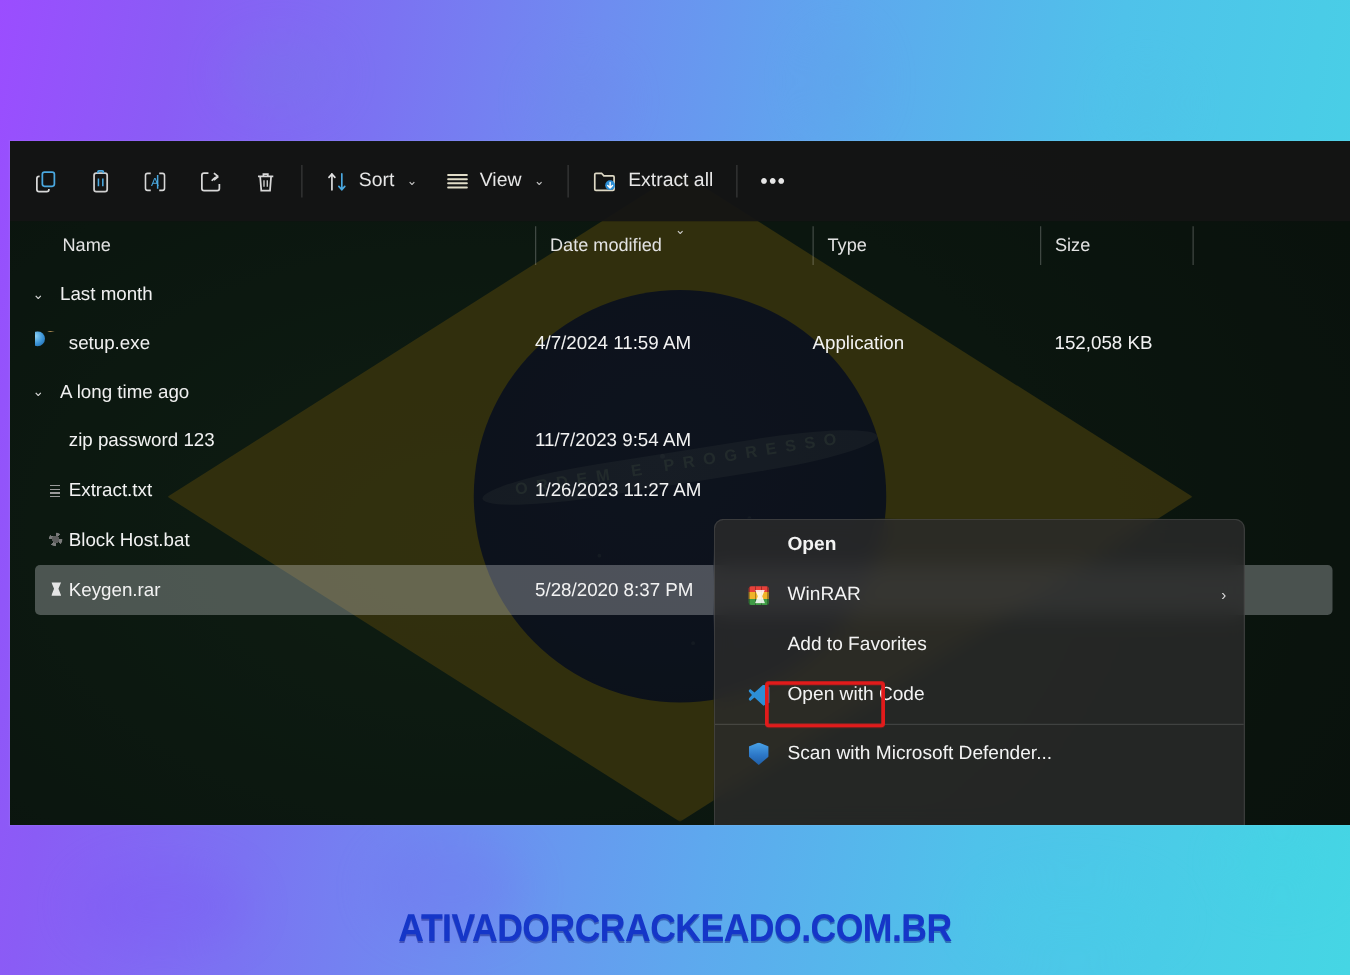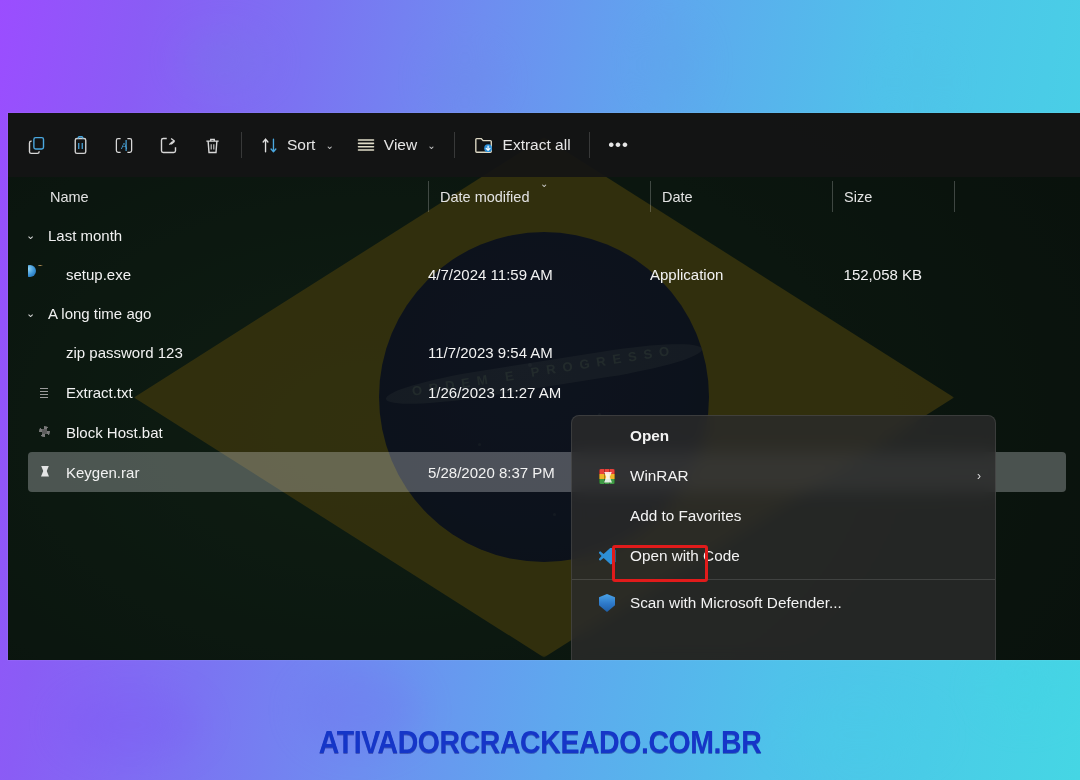--- a/index.html
+++ b/index.html
@@ -180,21 +180,21 @@
     margin: 0 14px 0 20px;
     display: flex; align-items: center;
     border-radius: 4px;
     color: #f2f2f2;
     font-size: 15px;
     cursor: default;
   }
   .file-row.selected { background: rgba(225,228,232,.30); }
   .fr-name {
     width: 400px;
-    display: flex; align-items: center; gap: 11px;
+    display: flex; align-items: center; 
     padding-left: 8px;
     white-space: nowrap; overflow: hidden;
   }
   .fr-date { width: 222px; }
   .fr-type { width: 182px; }
   .fr-size { width: 122px; text-align: right; padding-right: 32px; }
   .ficon { width: 19px; height: 19px; flex: 0 0 19px; position: relative; }
 
   
   .ic-doc {
@@ -463,21 +463,21 @@
 
     <div class="col-head">
       <div class="col name">
         <span>Name</span>
       </div>
       <div class="col date">
         <span class="sort-mark">⌄</span>
         <span>Date modified</span>
       </div>
       <div class="col type">
-        <span>Date</span>
+        <span>Type</span>
       </div>
       <div class="col size">
         <span>Size</span>
       </div>
       <div class="col last"></div>
     </div>
 
     <div class="filelist">
 
       <div class="group-row">

